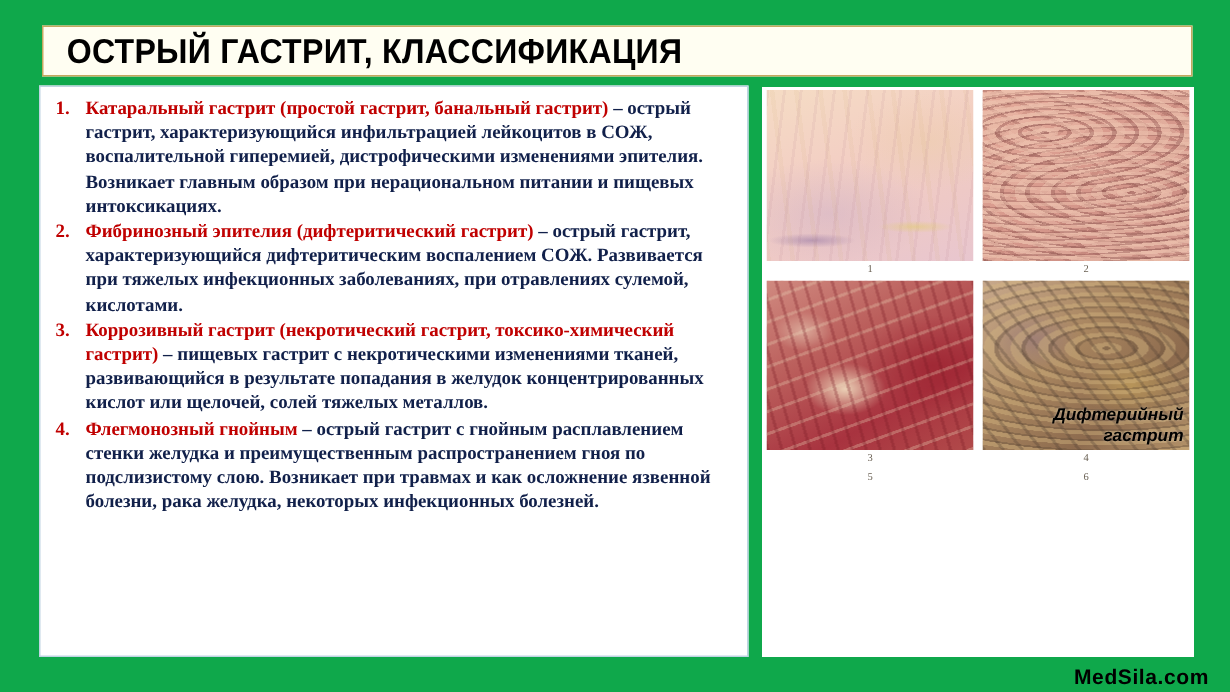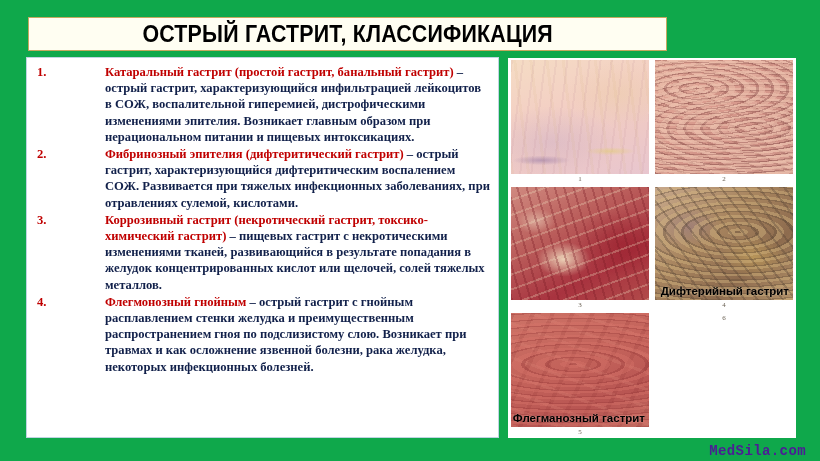--- a/index.html
+++ b/index.html
@@ -15,27 +15,27 @@
     background: #0FA84B;
     font-family: "Liberation Serif", "DejaVu Serif", serif;
     position: relative;
   }
 
   
   .title-bar {
     position: absolute;
     left: 28px;
     top: 17px;
-    width: 639px;
+    width: 767px;
     height: 34px;
     background: #FFFEF2;
     border: 1px solid #C5A860;
     display: flex;
     align-items: center;
-    justify-content: center;
+    justify-content: flex-start;
   }
   .title-text {
     font-family: "Liberation Sans", "DejaVu Sans", sans-serif;
     font-weight: bold;
     font-size: 23px;
     letter-spacing: 0.2px;
     color: #000000;
     white-space: nowrap;
     transform: scaleX(0.93);
   }
@@ -69,21 +69,20 @@
     color: #C00000;
     line-height: 16.2px;
   }
   .item-body {
     flex: 1 1 auto;
     font-size: 12.6px;
     line-height: 16.2px;
     font-weight: bold;
     color: #11204A;
     text-align: left;
-    margin-left: 48px;
   }
   .term {
     color: #C00000;
   }
 
   
   .image-grid {
     position: absolute;
     left: 508px;
     top: 58px;
@@ -100,20 +99,21 @@
     position: relative;
     padding: 2px 3px 0 3px;
     display: flex;
     flex-direction: column;
   }
 
   .photo {
     position: relative;
     flex: 1 1 auto;
     overflow: hidden;
+    font-style: italic;
   }
 
   .photo-caption {
     position: absolute;
     right: 4px;
     bottom: 2px;
     font-family: "Liberation Sans", "DejaVu Sans", sans-serif;
     font-weight: bold;
     font-size: 11.5px;
     line-height: 14px;
@@ -204,24 +204,24 @@
       repeating-linear-gradient(95deg, rgba(255,240,150,0.45) 0 2px, rgba(0,0,0,0) 2px 9px),
       radial-gradient(ellipse 46% 60% at 52% 48%, rgba(245,215,70,0.75), rgba(255,255,255,0) 78%),
       linear-gradient(150deg, #b2734a 0%, #9c5a3d 35%, #8e4a38 70%, #a86a46 100%);
   }
 
   
   .watermark {
     position: absolute;
     right: 14px;
     bottom: 2px;
-    font-family: Liberation Mono, monospace;
+    font-family: Liberation Sans, sans-serif;
     font-weight: bold;
     font-size: 14px;
-    color: #4c1d95;
+    color: #000000;
     letter-spacing: 0.4px;
     z-index: 9;
     margin-top: 24px;
   }
 </style>
 </head>
 <body>
 
 <div class="title-bar">
   <div class="title-text">ОСТРЫЙ ГАСТРИТ, КЛАССИФИКАЦИЯ</div>
@@ -281,24 +281,20 @@
 
   <div class="cell">
     <div class="photo">
       <div class="tex tex-4"></div>
       <div class="photo-caption">Дифтерийный гастрит</div>
     </div>
     <div class="photo-num">4</div>
   </div>
 
   <div class="cell">
-    <div class="photo">
-      <div class="tex tex-5"></div>
-      <div class="photo-caption">Флегманозный гастрит</div>
-    </div>
     <div class="photo-num">5</div>
   </div>
 
   <div class="cell">
     <div class="photo-num">6</div>
   </div>
 
 </div>
 
 <div class="watermark">MedSila.com</div>

